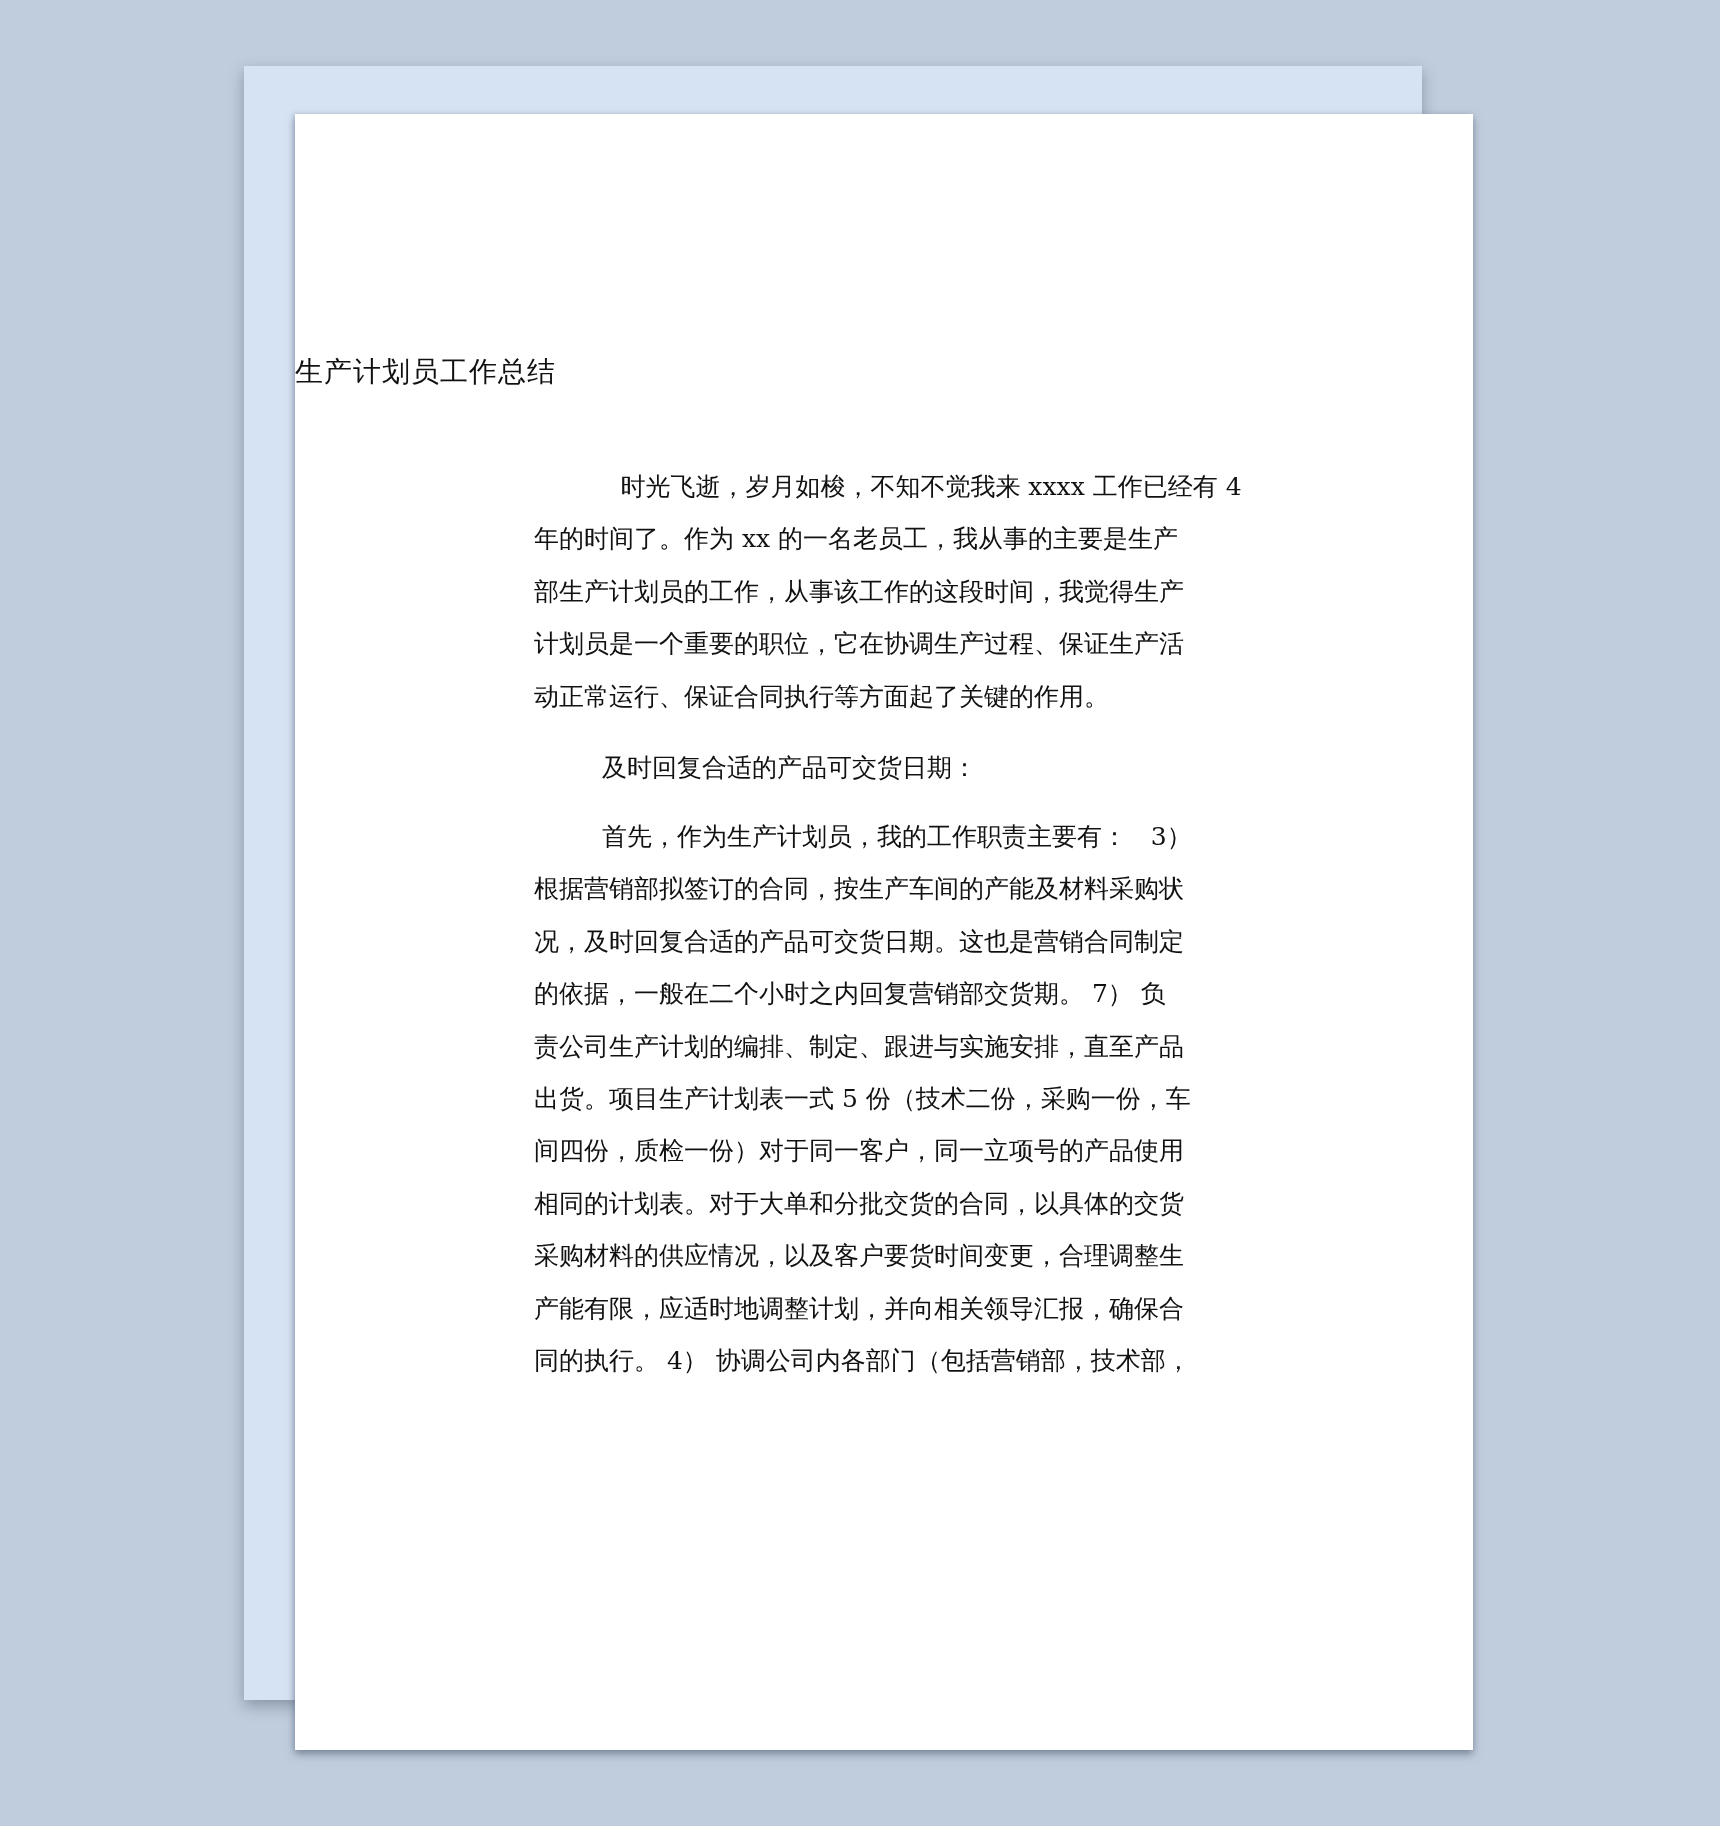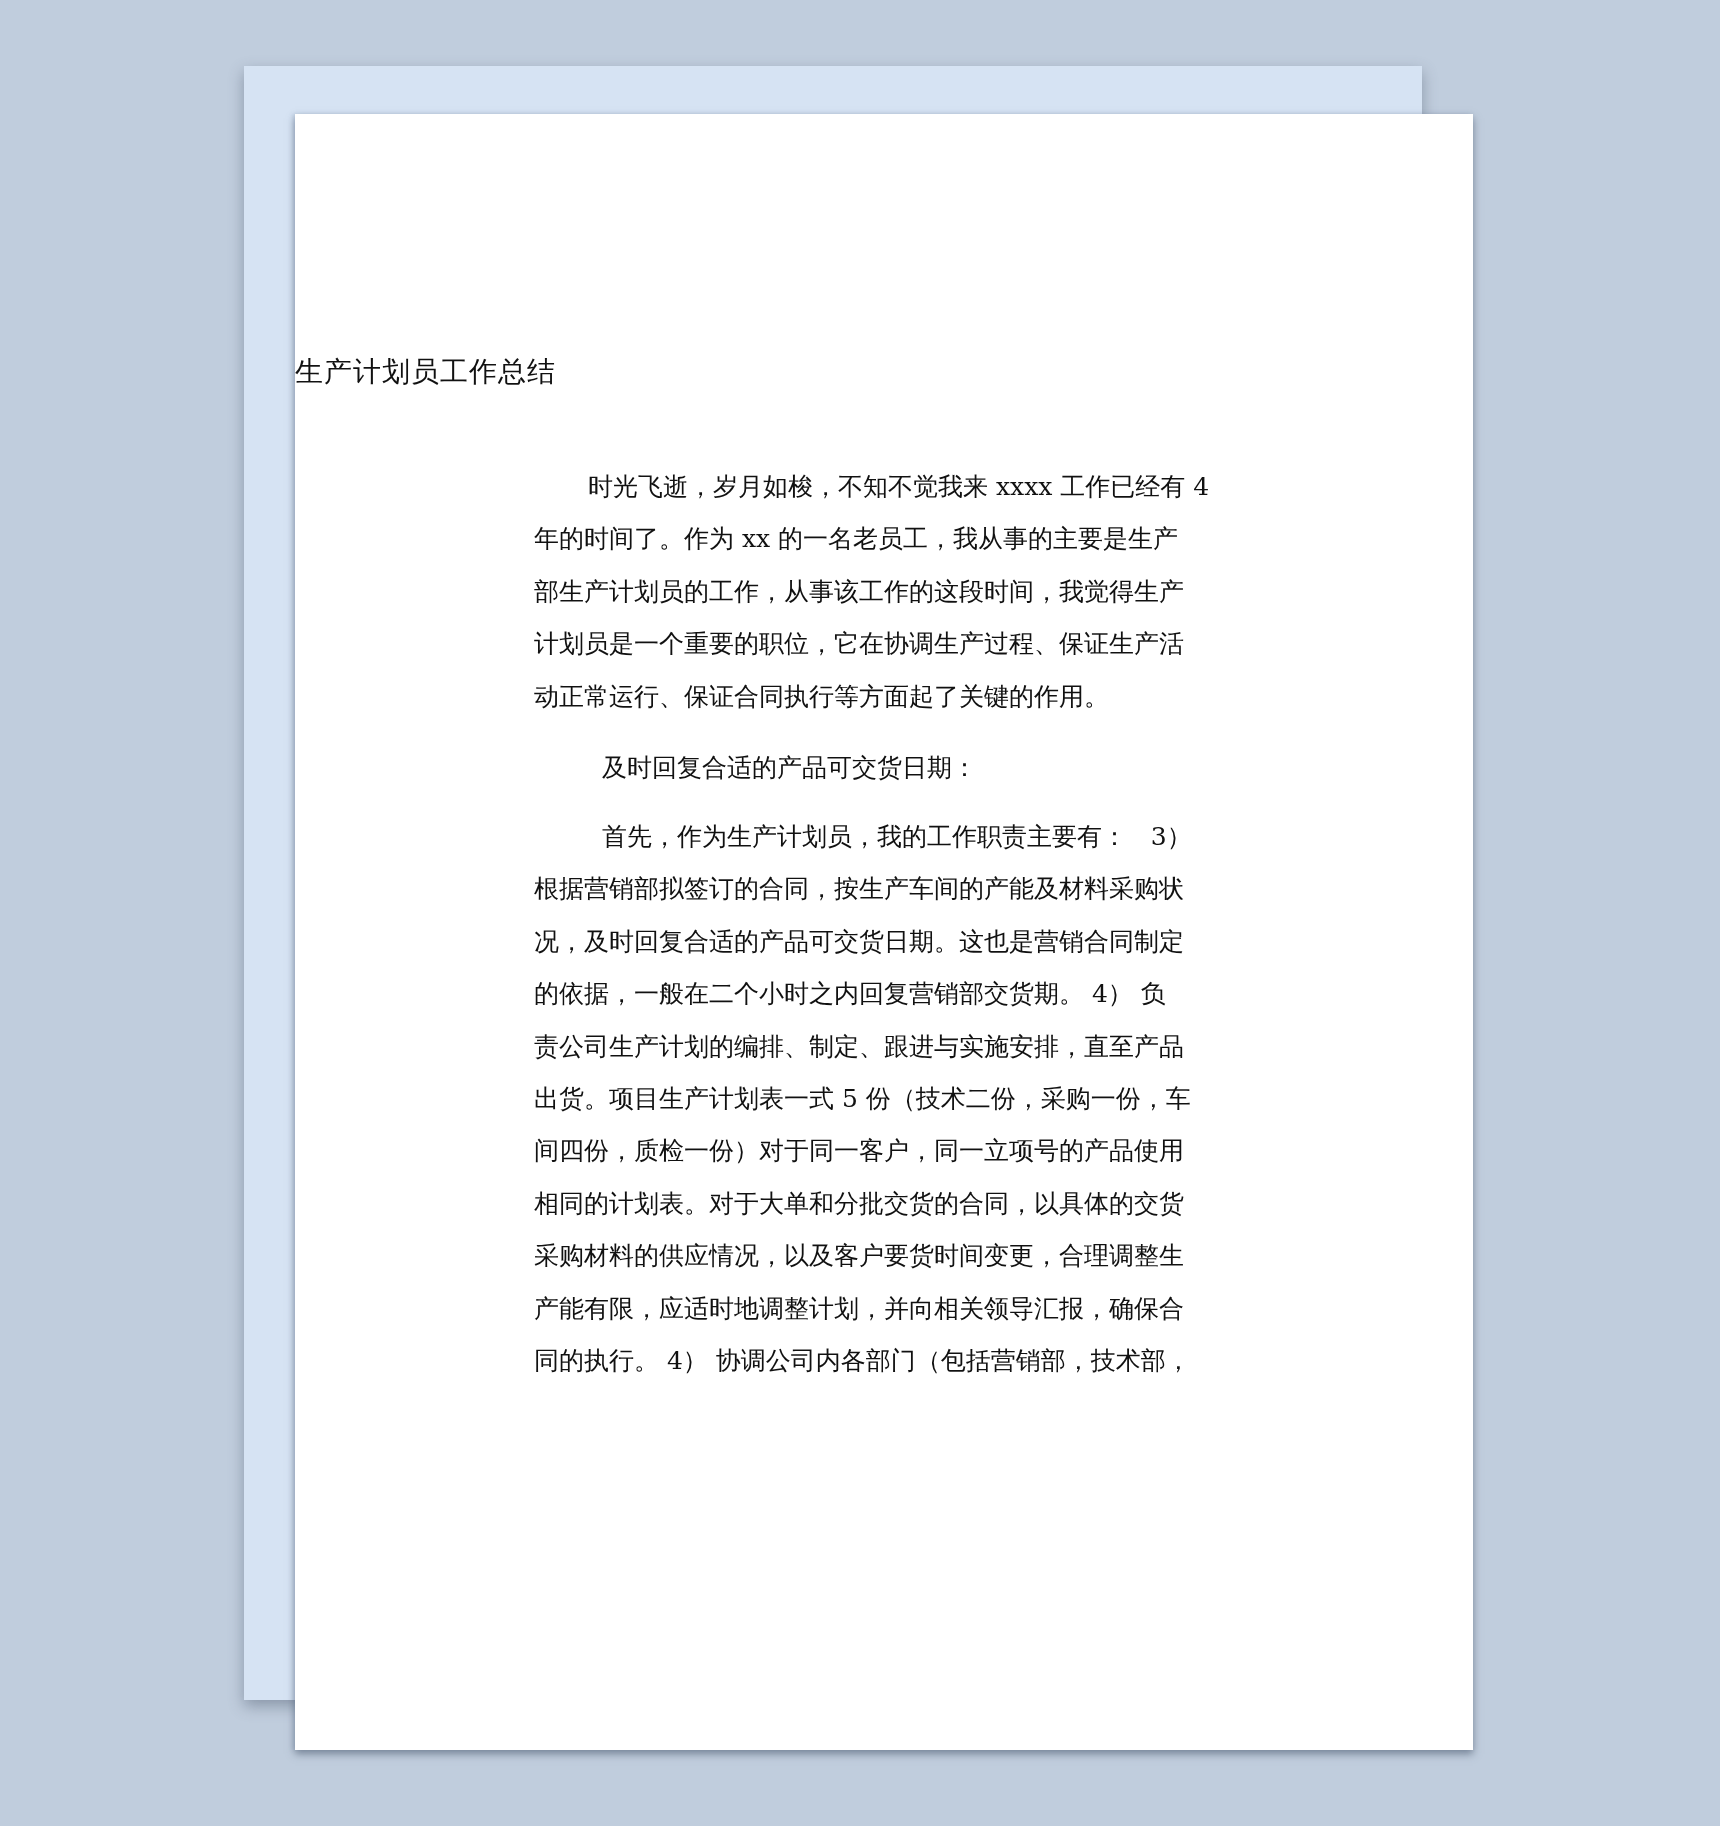--- a/index.html
+++ b/index.html
@@ -55,21 +55,21 @@
       color: #111;
     }
     .line {
       display: block;
       white-space: pre;
       height: 52.4px;
     }
     .p1 { top: 347px; }
     .p2 { top: 628px; }
     .p3 { top: 697px; }
-    .indent-a { padding-left: 54px; }
+    .indent-a { padding-left: 54px; text-align: center; }
     .indent-b { padding-left: 68px; }
   </style>
 </head>
 <body>
 
 <div class="back-page"></div>
 
 <div class="front-page">
   <h1 class="doc-title">生产计划员工作总结</h1>
 
@@ -82,21 +82,21 @@
   </p>
 
   <p class="para p2">
     <span class="line indent-b">及时回复合适的产品可交货日期：</span>
   </p>
 
   <p class="para p3">
     <span class="line indent-b">首先，作为生产计划员，我的工作职责主要有：   3）</span>
     <span class="line">根据营销部拟签订的合同，按生产车间的产能及材料采购状</span>
     <span class="line">况，及时回复合适的产品可交货日期。这也是营销合同制定</span>
-    <span class="line">的依据，一般在二个小时之内回复营销部交货期。 4） 负</span>
+    <span class="line">的依据，一般在二个小时之内回复营销部交货期。 7） 负</span>
     <span class="line">责公司生产计划的编排、制定、跟进与实施安排，直至产品</span>
     <span class="line">出货。项目生产计划表一式 5 份（技术二份，采购一份，车</span>
     <span class="line">间四份，质检一份）对于同一客户，同一立项号的产品使用</span>
     <span class="line">相同的计划表。对于大单和分批交货的合同，以具体的交货</span>
     <span class="line">采购材料的供应情况，以及客户要货时间变更，合理调整生</span>
     <span class="line">产能有限，应适时地调整计划，并向相关领导汇报，确保合</span>
     <span class="line">同的执行。 4） 协调公司内各部门（包括营销部，技术部，</span>
   </p>
 </div>
 

